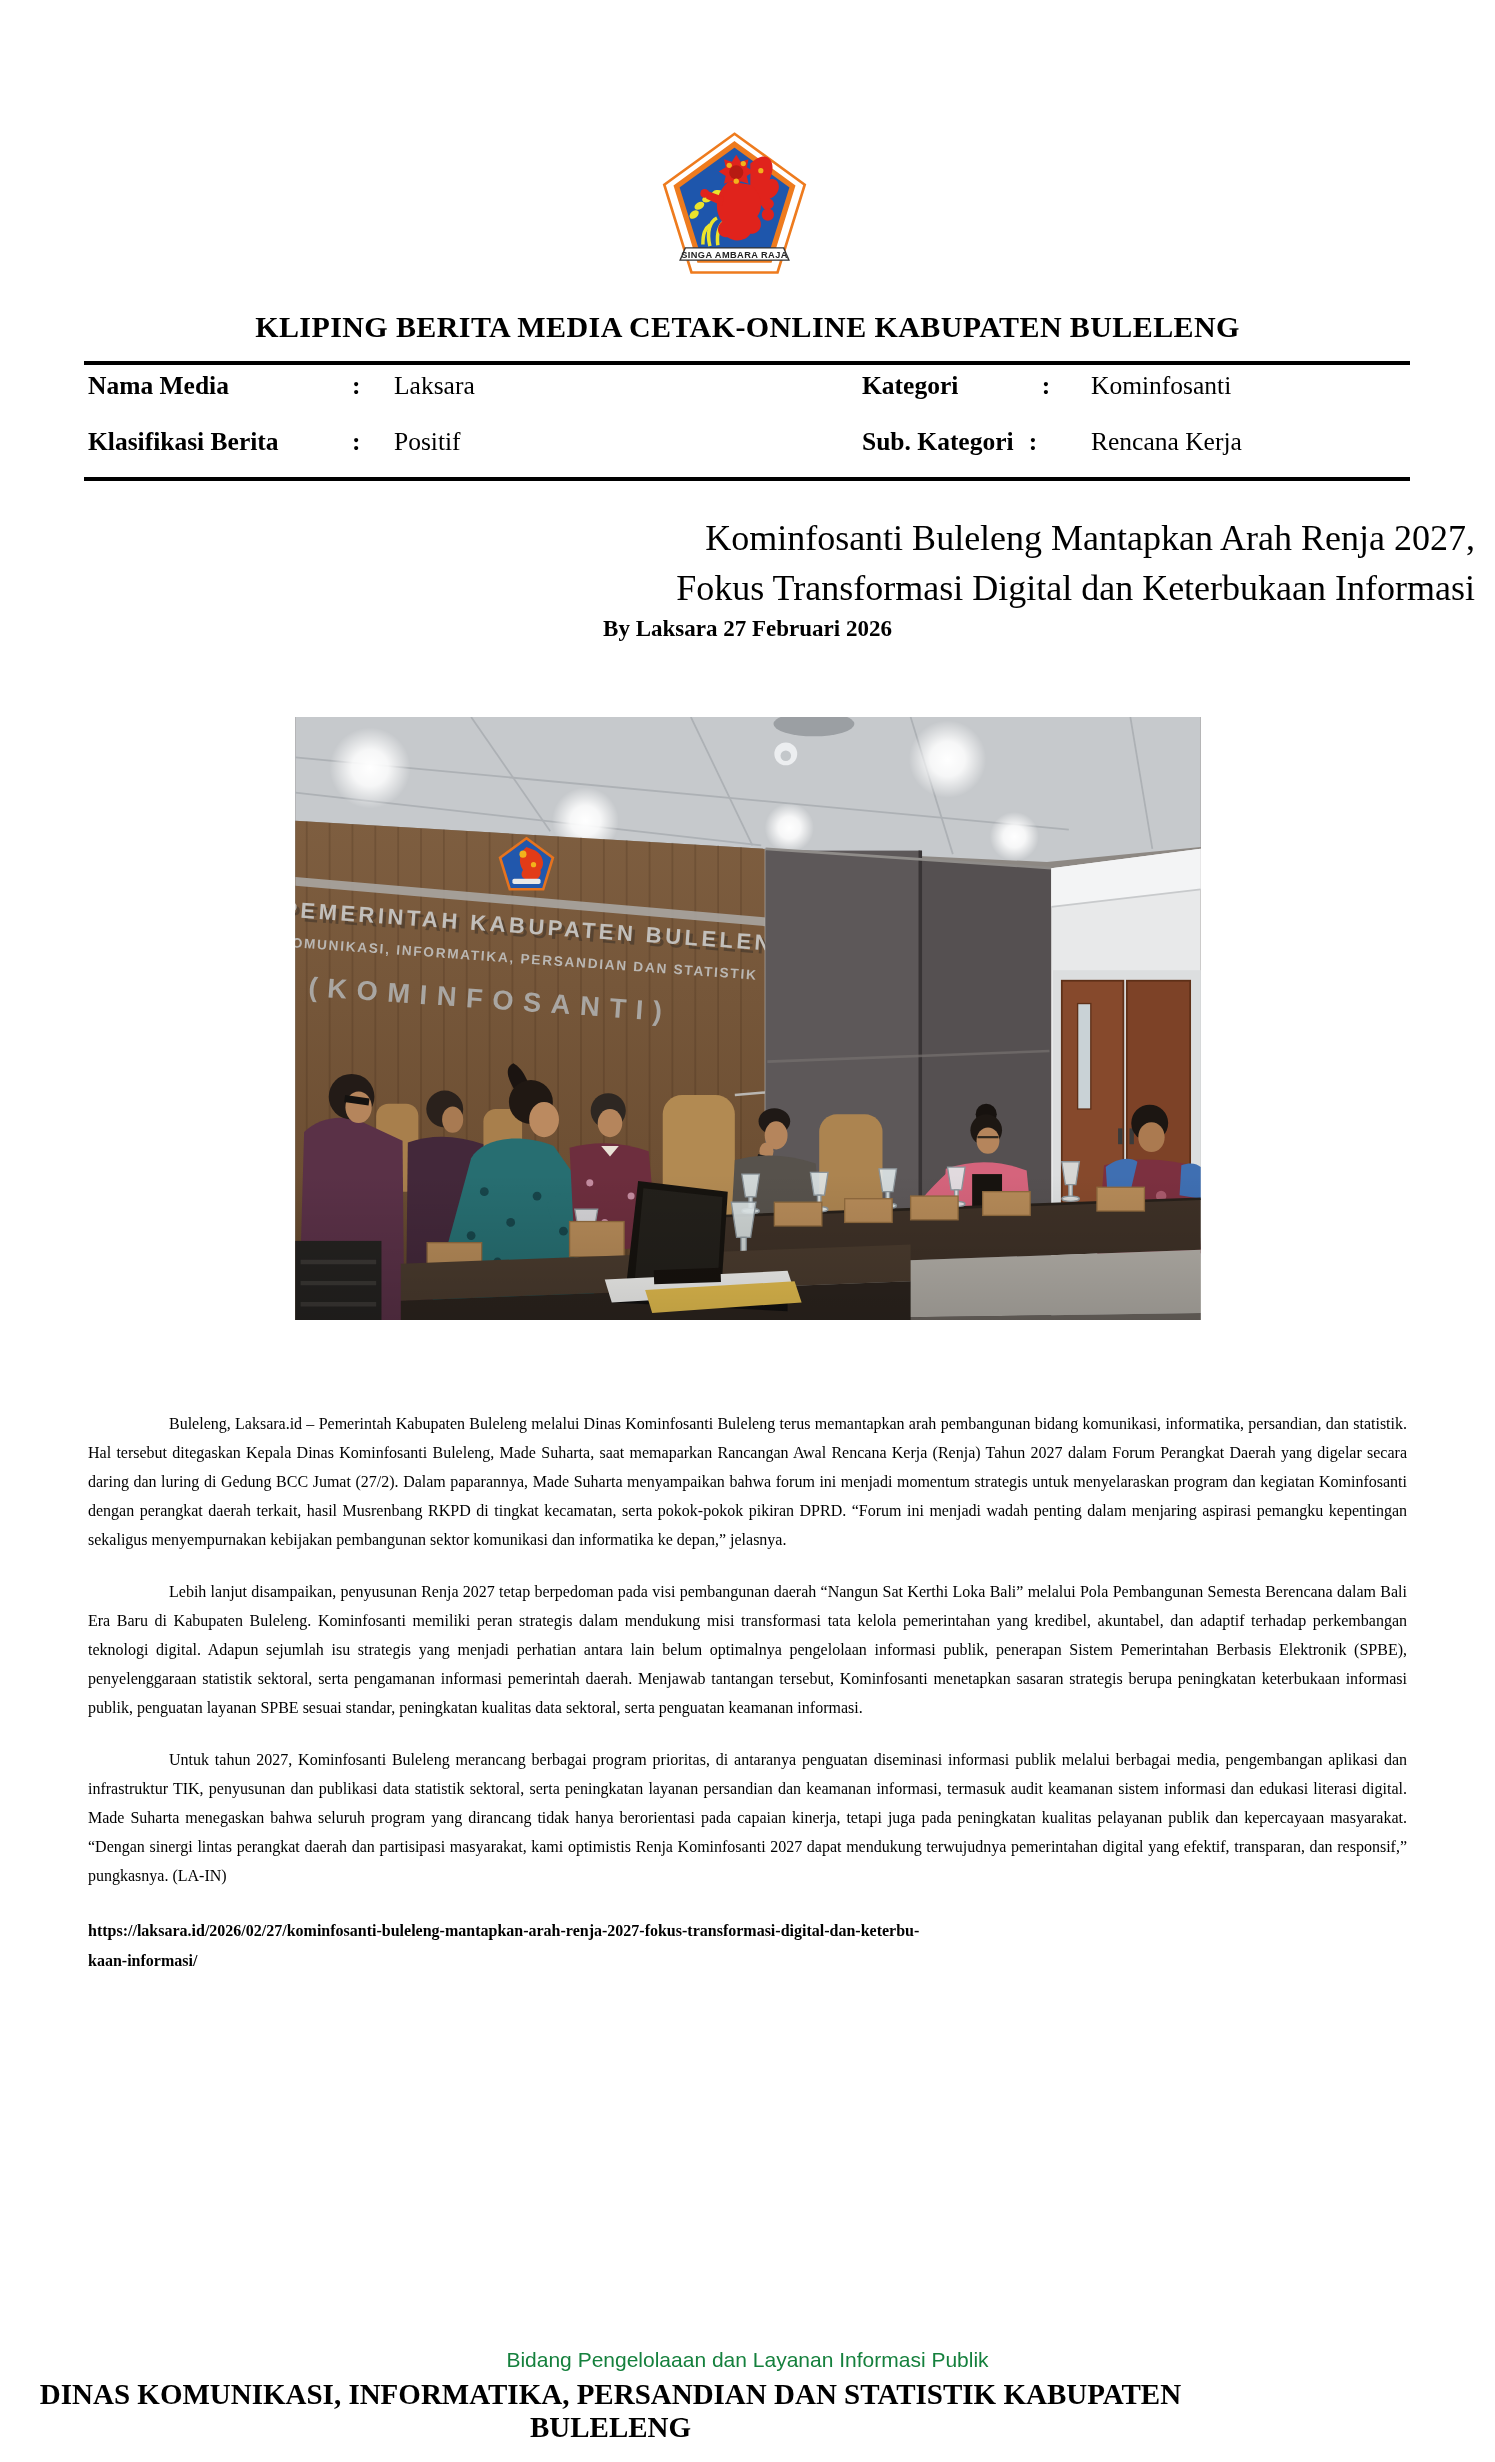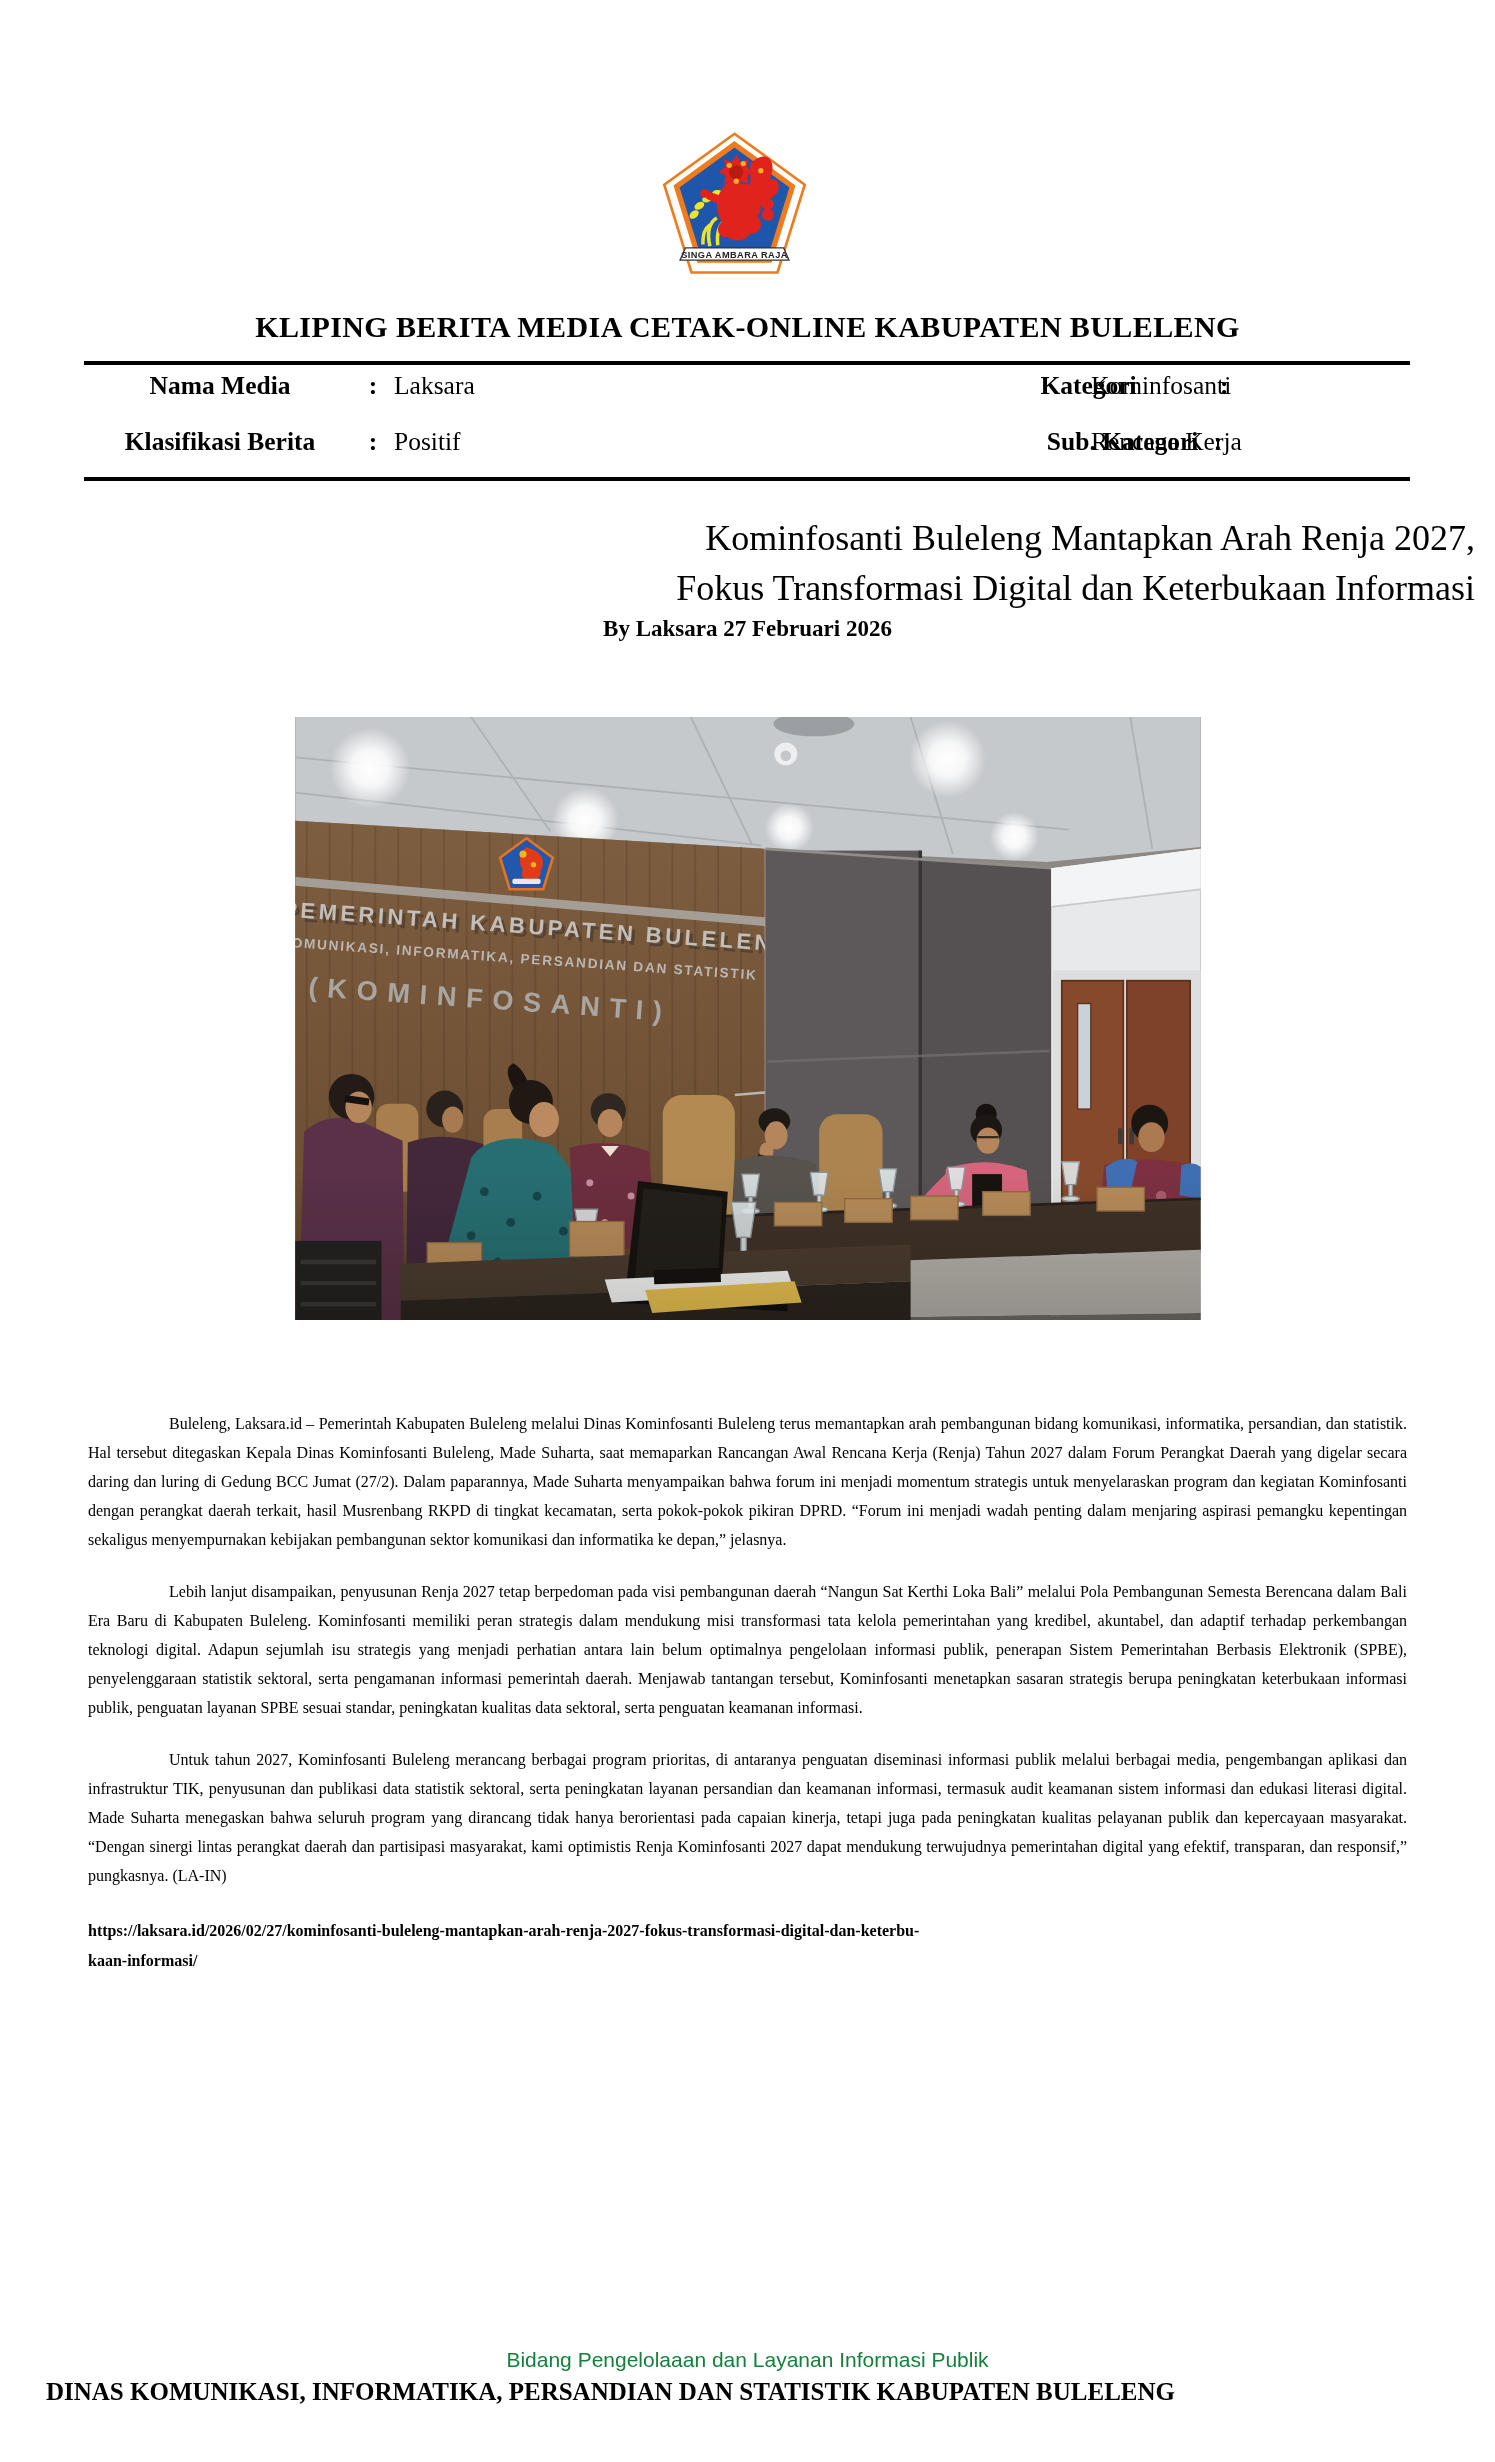--- a/index.html
+++ b/index.html
@@ -7,21 +7,21 @@
         font-family:"Liberation Serif", serif;color:#000;margin-top:44px;}
   
   .crest{position:absolute;top:86px;left:659px;width:151px;height:148px;}
   
   .header-title{position:absolute;top:266px;left:0;width:1495px;text-align:center;
     font-size:30px;font-weight:bold;letter-spacing:0.4px;white-space:nowrap;}
   .rule{position:absolute;left:84px;width:1326px;height:4.4px;background:#000;}
   .rule-top{top:317px;}
   .rule-bottom{top:433px;}
   .meta{position:absolute;top:327px;left:88px;width:1319px;font-size:25.5px;}
-  .meta-row{display:flex;height:56px;align-items:flex-start;text-align:center;}
+  .meta-row{display:flex;height:56px;align-items:flex-start;}
   .meta-left{display:flex;width:774px;}
   .meta-left .lbl{font-weight:bold;width:264px;}
   .meta-left .colon{font-weight:bold;width:42px;}
   .meta-right{position:relative;flex:1;}
   .meta-right .lbl{font-weight:bold;}
   .meta-right .colon{font-weight:bold;margin-left:8.8px;}
   .meta-right .val{position:absolute;left:229px;top:0;}
   
   .article-title{position:absolute;top:469px;left:0;width:1475px;text-align:right;
     font-size:36px;line-height:50px;font-weight:normal;}
@@ -34,21 +34,21 @@
   
   .body-text{position:absolute;top:1365px;left:88px;width:1319px;
     font-size:16px;line-height:29px;text-align:justify;}
   .body-text p{margin:0 0 23px 0;text-indent:81px;}
   .article-url{margin-top:26px;font-weight:bold;line-height:30px;}
   .article-url span{display:block;}
   
   .footer-line1{position:absolute;top:2304px;left:0;width:1495px;text-align:center;
     font-family:"Liberation Sans", sans-serif;font-size:21px;color:#15803d;}
   .footer-line2{position:absolute;top:2334px;left:0;width:1221px;text-align:center;
-    font-size:25px;font-weight:bold;}
+    font-size:29px;font-weight:bold;}
 </style>
 </head>
 <body>
 
 <div class="page">
 
   <div class="crest">
     <svg width="151" height="148" viewBox="0 0 172 168">
       <polygon points="86,4 166,62 135,162 37,162 6,62" fill="#ffffff" stroke="#ee7b1e" stroke-width="3"></polygon>
       <polygon points="86,16 152,64 126,148 46,148 20,64" fill="#1e56ac" stroke="#ee7b1e" stroke-width="6"></polygon>

